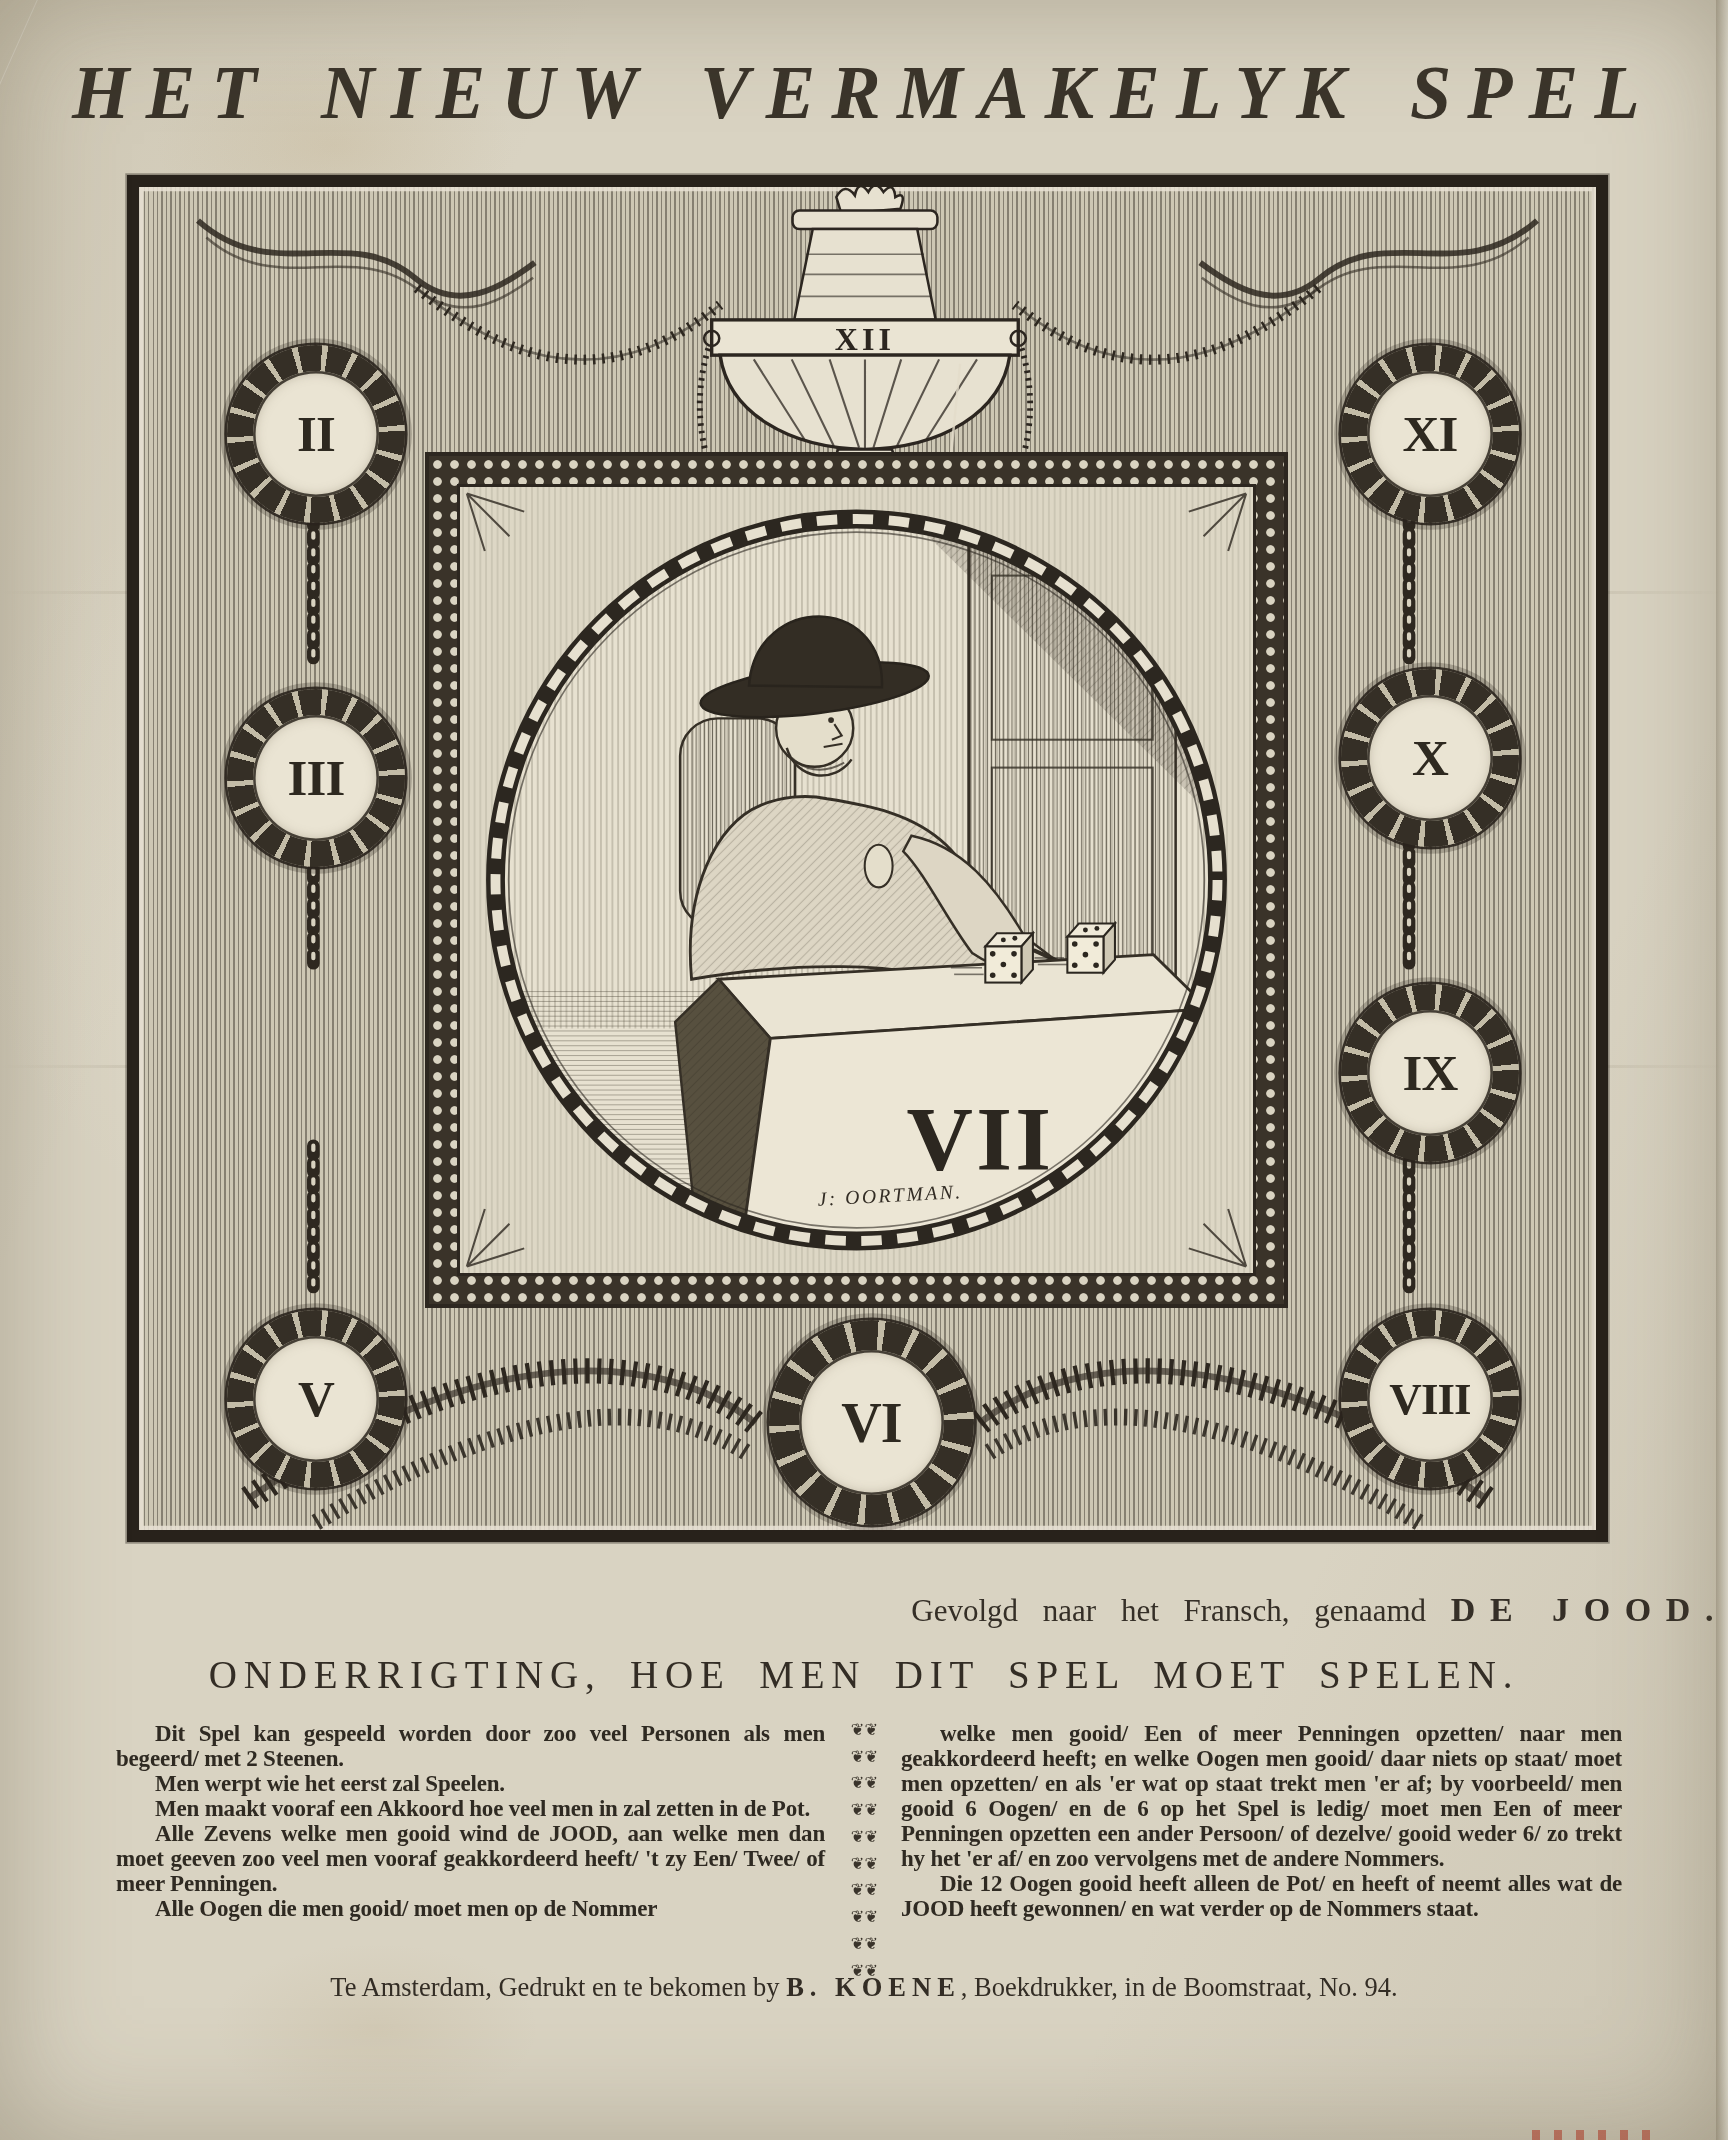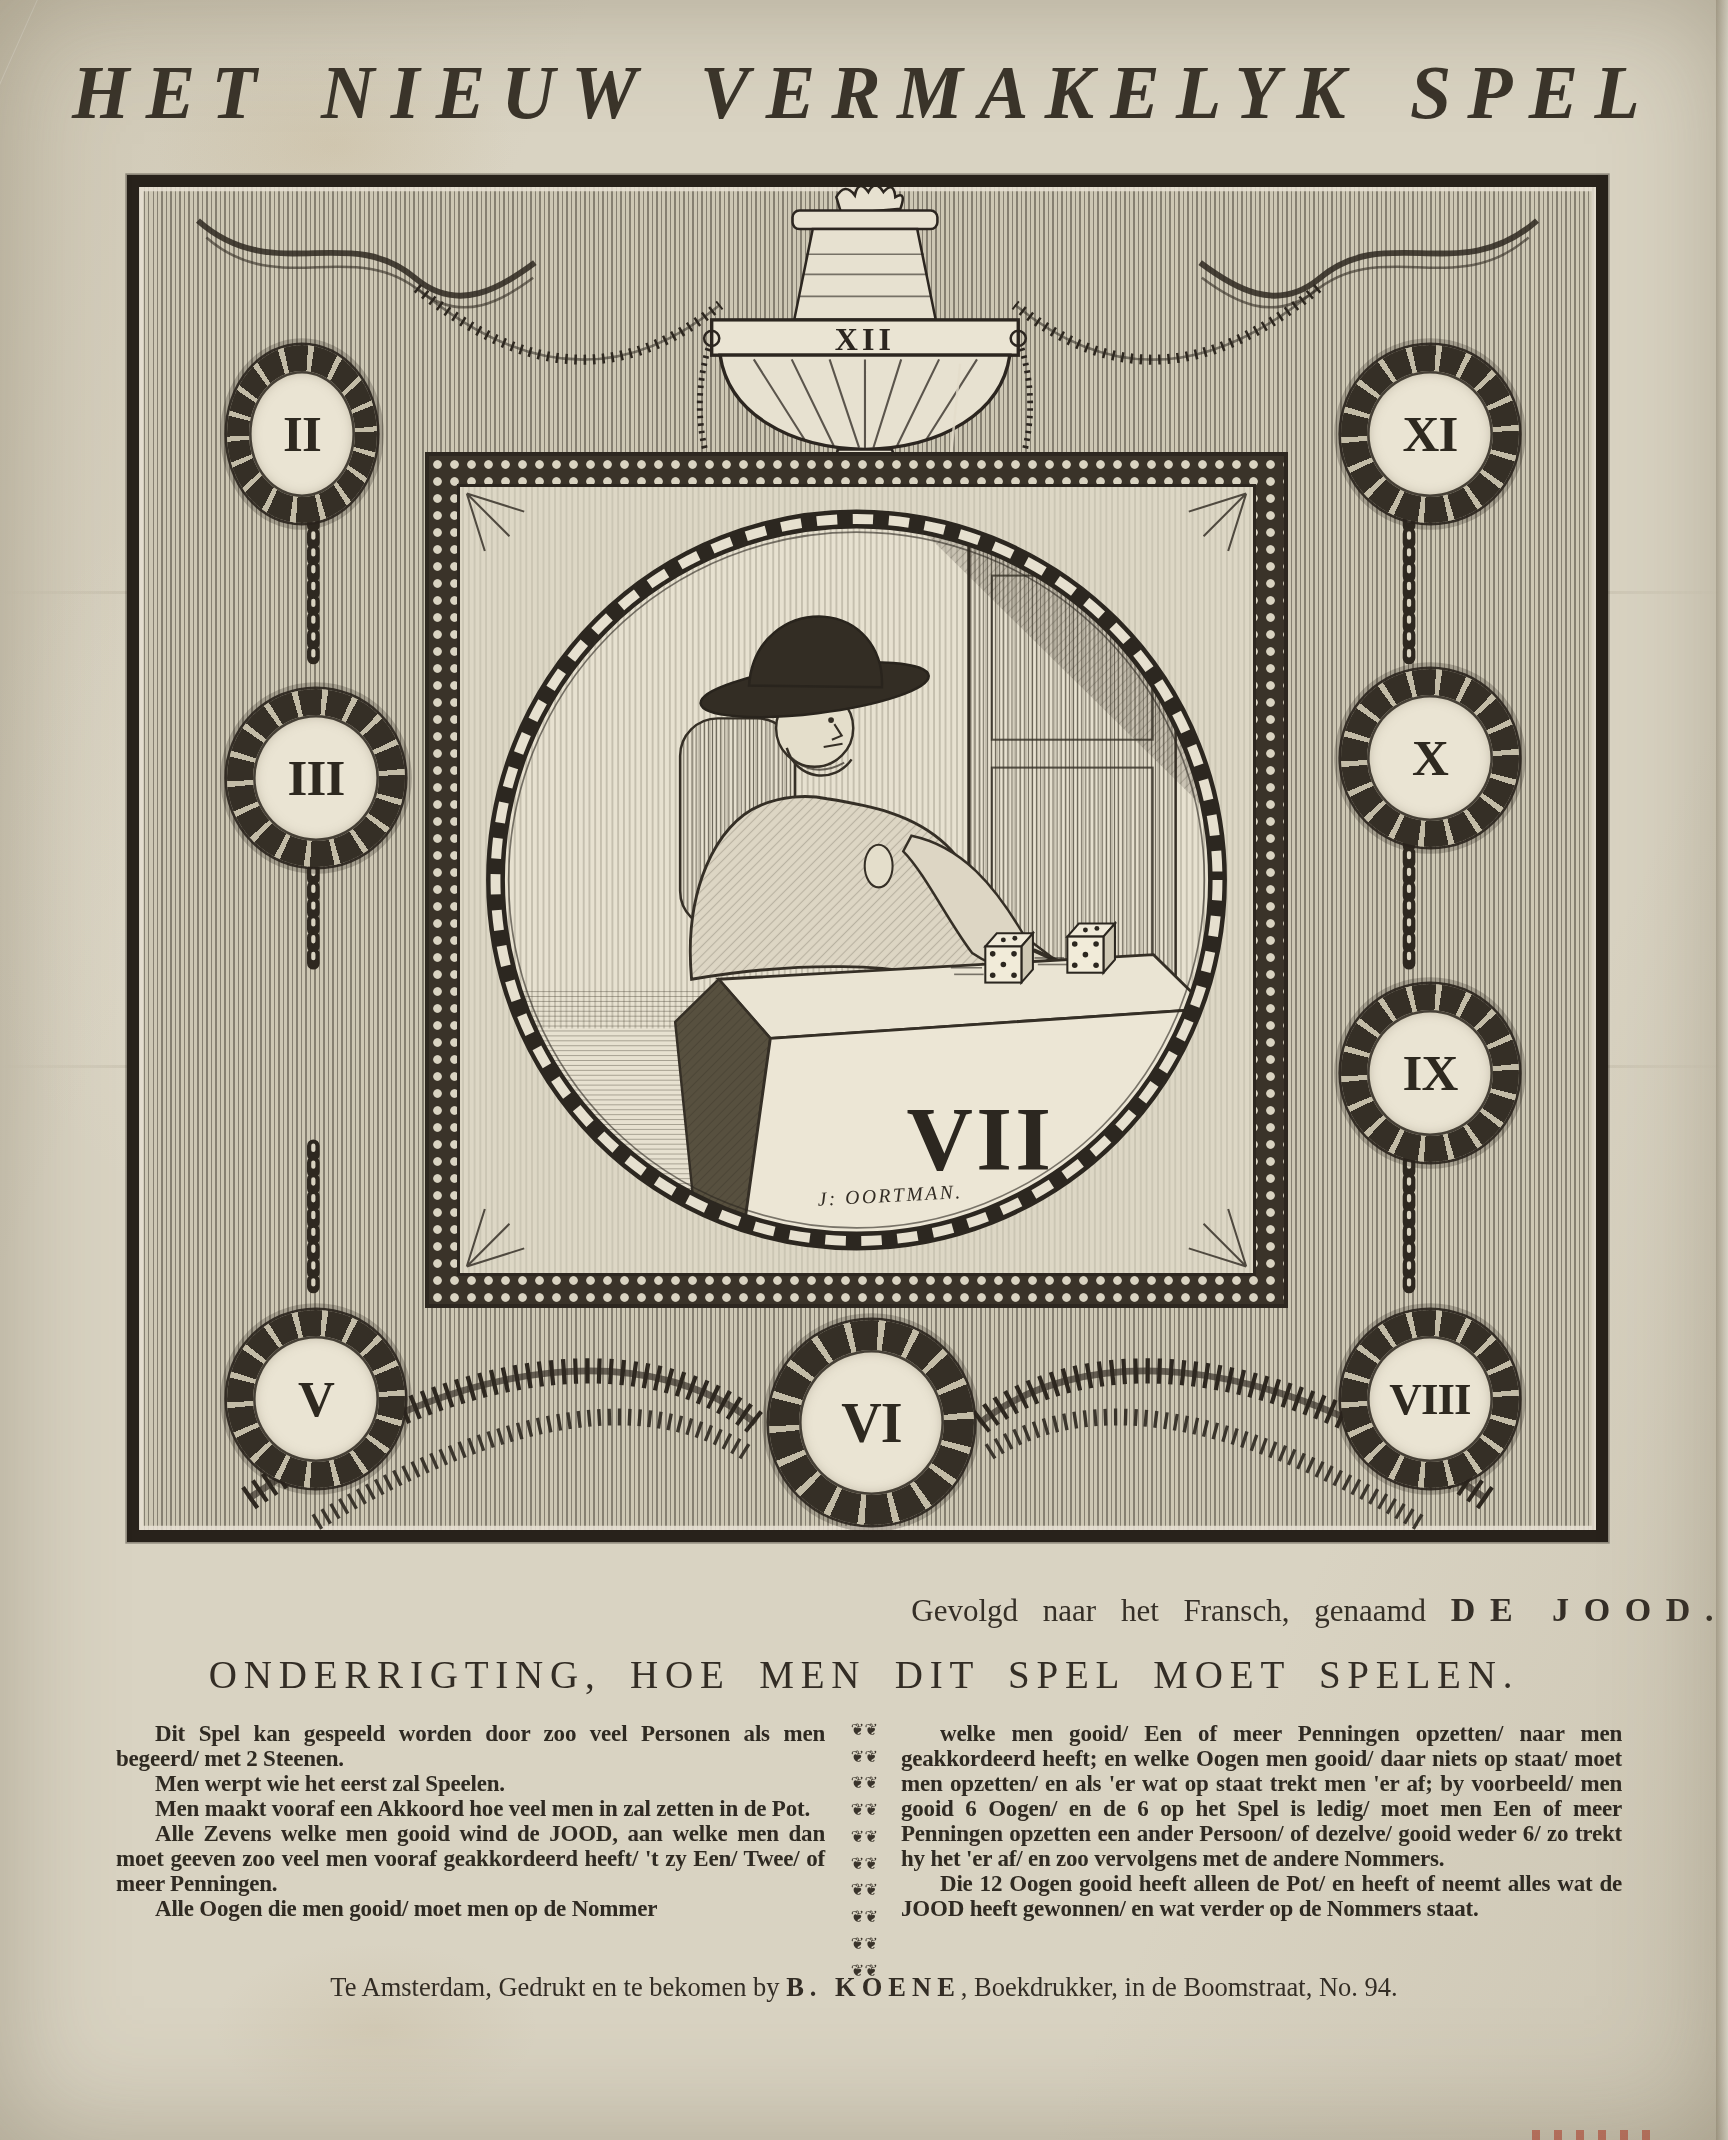--- a/index.html
+++ b/index.html
@@ -136,21 +136,21 @@
       <path d="M 210,1588 C 440,1450 610,1430 726,1508" stroke-width="20" stroke-dasharray="4 8" opacity=".9"></path>
     </g>
     <g stroke="#2e2820" fill="none">
       <path d="M 1600,1560 C 1330,1370 1110,1380 998,1470" stroke-width="30" stroke-dasharray="5 9"></path>
       <path d="M 1600,1560 C 1330,1370 1110,1380 998,1470" stroke-width="8" opacity=".65"></path>
       <path d="M 1520,1588 C 1290,1450 1120,1430 1004,1508" stroke-width="20" stroke-dasharray="4 8" opacity=".9"></path>
     </g>
     <path d="M 975,210 l -12,120" stroke="#e4ddcb" stroke-width="3" opacity=".8"></path>
   </svg>
 
-  <div class="medallion" style="left:88px;top:158px;width:150px;height:178px">
+  <div class="medallion" style="left:88px;top:158px;width:178px;height:178px">
     <div class="disc">
         <span class="num">II</span>
       </div>
     </div>
   <div class="medallion" style="left:88px;top:502px;width:178px;height:178px">
     <div class="disc">
         <span class="num">III</span>
       </div>
     </div>
   <div class="medallion" style="left:88px;top:1123px;width:178px;height:178px">

